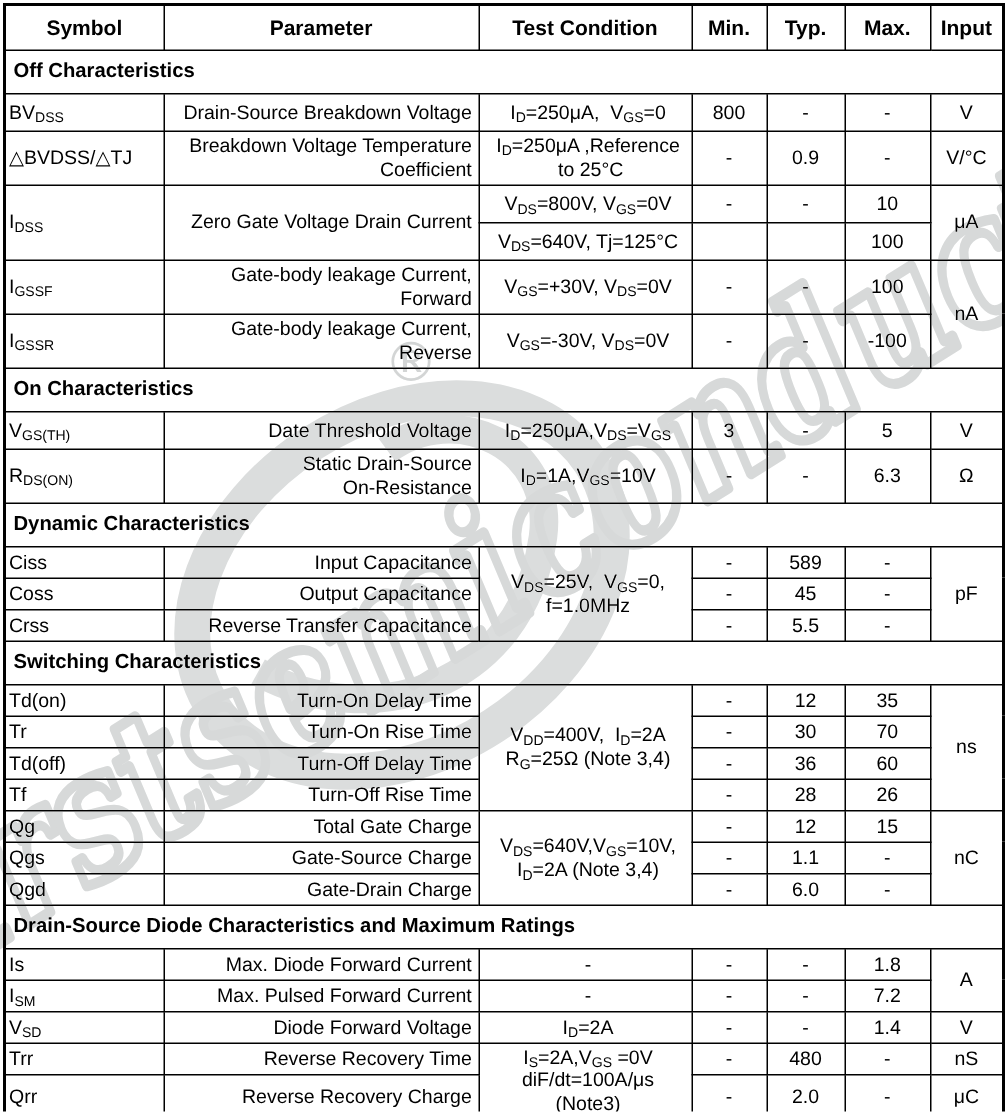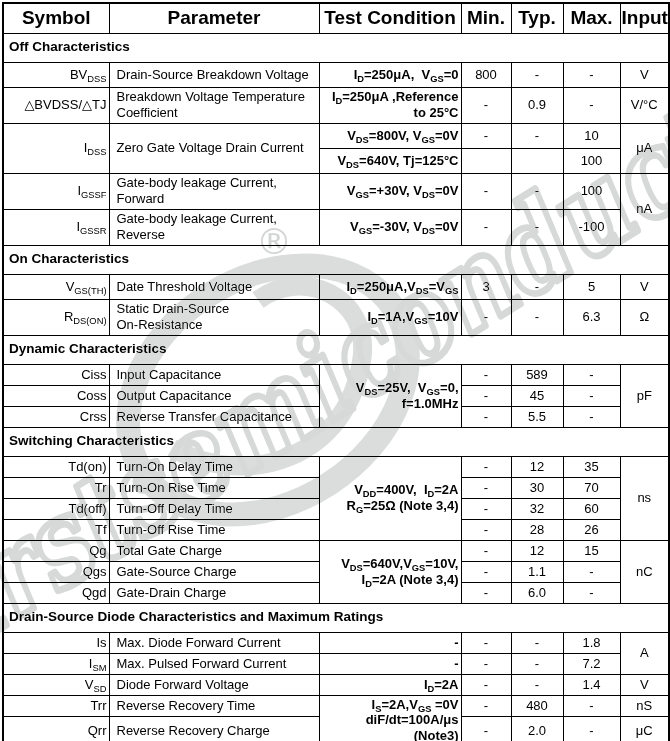--- a/index.html
+++ b/index.html
@@ -7,25 +7,25 @@
     width:670px;height:741px;background:#ffffff;position:relative;overflow:hidden;
     font-family:"Liberation Sans","DejaVu Sans",sans-serif;color:#000;
   }
   .page{position:absolute;inset:0;}
   table.spec{
     position:absolute;left:2px;top:2px;width:666px;
     border-collapse:collapse;border:2px solid #000;table-layout:fixed;
     background:transparent;
   }
   th,td{border:1px solid #000;white-space:pre-line;overflow:hidden;vertical-align:middle;}
-  th{font-size:19px;font-weight:bold;text-align:center;padding:2px 1px;margin-top:36px;}
+  th{font-size:14px;font-weight:bold;text-align:center;padding:2px 1px;margin-top:36px;}
   td{font-size:13px;line-height:1.22;padding:1px 2px;}
-  td.sym{text-align:right;margin-left:24px;}
-  td.par{text-align:left;padding:1px 4px 1px 7px;}
-  td.cond{text-align:right;padding:1px 2px 1px 6px;font-weight:bold;}
+  td.sym{text-align:left;margin-left:24px;}
+  td.par{text-align:right;padding:1px 4px 1px 7px;}
+  td.cond{text-align:center;padding:1px 2px 1px 6px;}
   td.num{text-align:center;}
   td.unit{text-align:center;}
   td.section{font-weight:bold;font-size:13.5px;text-align:left;padding-left:5px;}
   sub{font-size:0.72em;line-height:0;vertical-align:-0.28em;letter-spacing:0;}
   tr.hh{height:30px}
   tr.hsec{height:29px}
   tr.ha{height:25px}
   tr.hs{height:21px}
   tr.hd{height:36px}
   tr.hq{height:29px}
@@ -184,21 +184,21 @@
           <td class="sym">Tr</td>
           <td class="par">Turn-On Rise Time</td>
           <td class="num">-</td>
           <td class="num">30</td>
           <td class="num">70</td>
         </tr>
         <tr class="hs">
           <td class="sym">Td(off)</td>
           <td class="par">Turn-Off Delay Time</td>
           <td class="num">-</td>
-          <td class="num">32</td>
+          <td class="num">36</td>
           <td class="num">60</td>
         </tr>
         <tr class="hs">
           <td class="sym">Tf</td>
           <td class="par">Turn-Off Rise Time</td>
           <td class="num">-</td>
           <td class="num">28</td>
           <td class="num">26</td>
         </tr>
         <tr class="hs">

